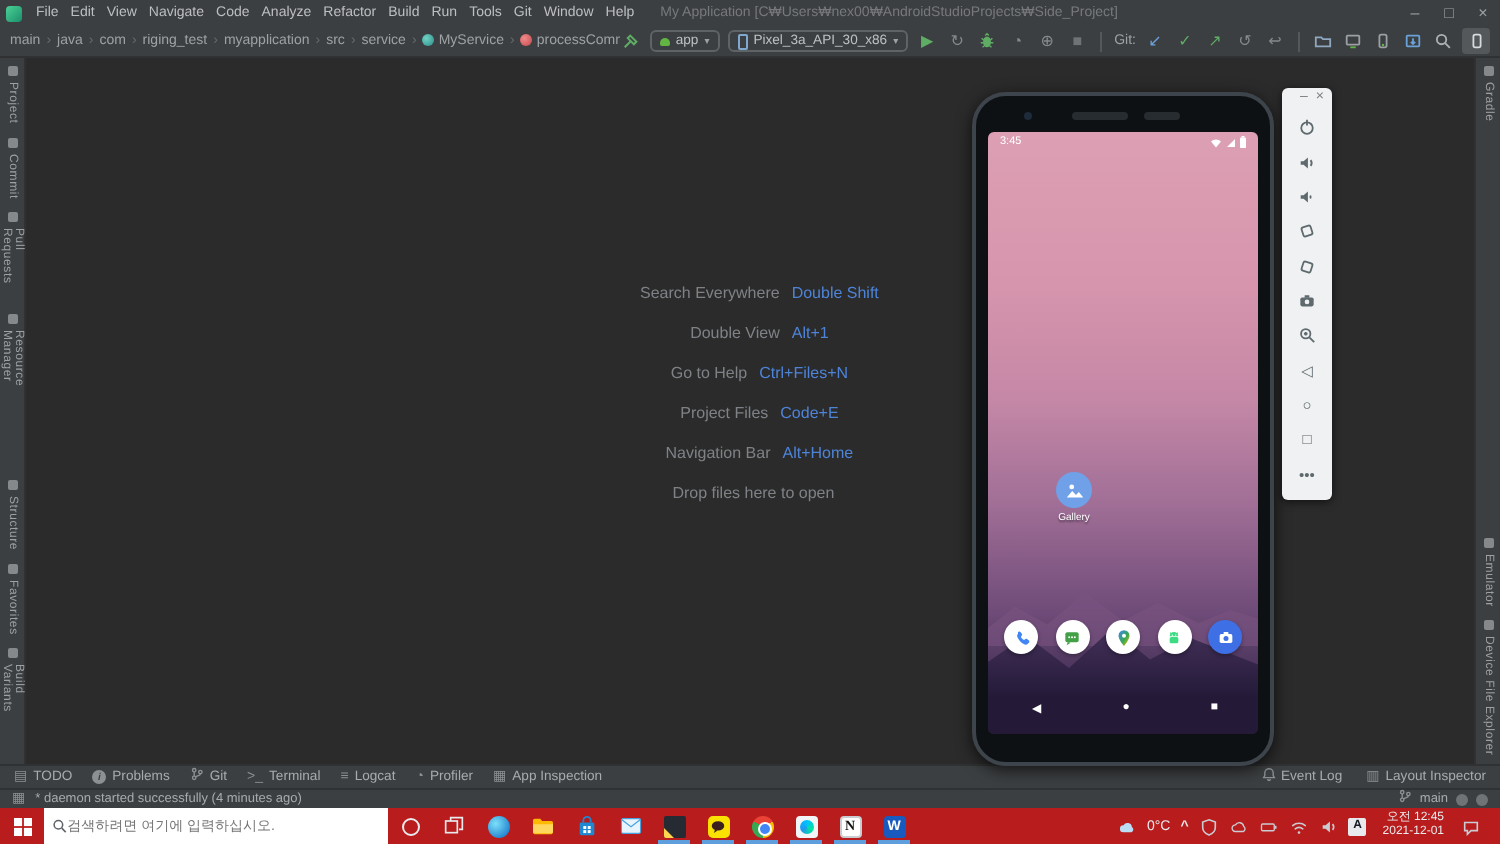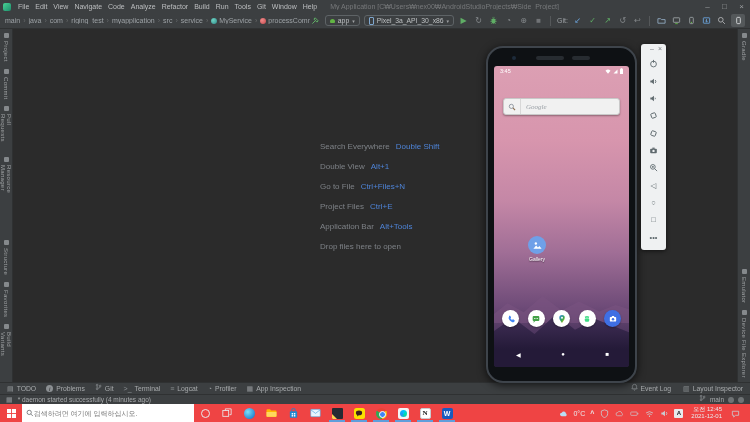--- a/index.html
+++ b/index.html
@@ -38,21 +38,21 @@
 
   .workspace { flex:1 1 auto; display:flex; position:relative; min-height:0; }
   .strip { width:13px; background:#3C3F41; display:flex; flex-direction:column; align-items:center; padding-top:4px; flex:0 0 auto; }
   .strip.left { border-right:1px solid #2F3132; }
   .strip.right { border-left:1px solid #2F3132; }
   .vitem { writing-mode:vertical-rl; font-size:6px; color:#9EA1A3; letter-spacing:.3px; display:flex; align-items:center; margin-bottom:7px; }
   .vitem .mini { width:5px; height:5px; border-radius:1px; background:#85898C; margin-bottom:3px; }
   .vspacer { flex:1 1 auto; }
 
   .editor { flex:1 1 auto; background:#2B2B2B; position:relative; min-width:0; }
-  .hints { position:absolute; left:307px; top:113px; }
+  .hints { position:absolute; left:307px; top:113px;text-align:center; }
   .hint-row { margin-bottom:11px; font-size:8px; white-space:nowrap; }
   .hint-label { color:#7E8287; }
   .hint-keys { color:#4E84D8; margin-left:6px; }
 
   
   .emu-panel { position:absolute; left:641px; top:15px; width:25px; height:206px; background:#EFF1F2; border-radius:3px; box-shadow:0 1px 4px rgba(0,0,0,.6); display:flex; flex-direction:column; align-items:center; z-index:5; }
   .emu-panel-head { width:100%; display:flex; justify-content:flex-end; gap:4px; padding:1px 4px 0 0; }
   .emu-wbtn { font-size:7px; color:#7A7E82; line-height:7px; }
   .emu-tools { flex:1; display:flex; flex-direction:column; align-items:center; justify-content:space-evenly; padding:1px 0 2px; }
   .etool { width:13px; height:13px; display:flex; align-items:center; justify-content:center; color:#5F6A6E; font-size:8px; }
@@ -87,21 +87,21 @@
   .toolwin-bar { height:12px; background:#3C3F41; border-top:1px solid #2F3132; display:flex; align-items:center; padding:0 7px; gap:10px; flex:0 0 auto; }
   .btab { display:flex; align-items:center; gap:3px; font-size:6.8px; color:#A8ABAD; }
   .bicon { font-size:7px; color:#8C9093; line-height:10px; }
   .pcirc { width:7px; height:7px; border-radius:50%; background:#8C9093; color:#3C3F41; font-size:5px; font-weight:bold; display:inline-flex; align-items:center; justify-content:center; font-style:italic; }
   .bt-right { margin-left:auto; display:flex; gap:12px; }
   .statusbar { height:10px; background:#3C3F41; border-top:1px solid #2F3132; display:flex; align-items:center; padding:0 6px; font-size:6.5px; color:#A8ABAD; flex:0 0 auto; }
   .sb-right { margin-left:auto; display:flex; align-items:center; gap:4px; }
   .sb-dot { width:6px; height:6px; border-radius:50%; background:#6F7375; }
 
   
-  .taskbar { position:absolute; left:0; right:0; bottom:0; height:18px; background:#ef4444; display:flex; align-items:stretch; z-index:10; }
+  .taskbar { position:absolute; left:0; right:0; bottom:0; height:18px; background:#b91c1c; display:flex; align-items:stretch; z-index:10; }
   .tb-slot { width:22px; display:flex; align-items:center; justify-content:center; position:relative; }
   .tb-slot.running::after { content:""; position:absolute; left:3px; right:3px; bottom:0; height:2px; background:#5F9EDC; }
   .tb-search { width:172px; background:#FFF; display:flex; align-items:center; margin:0; padding:0 4px; }
   .tb-search input { border:none; outline:none; width:100%; font-size:7px; color:#444; background:transparent; font-family:inherit; }
   .tray { margin-left:auto; display:flex; align-items:center; gap:5px; padding-right:2px; }
   .tray-txt { color:#E8EAED; font-size:7px; }
   .tray-ic { display:flex; align-items:center; justify-content:center; width:10px; height:12px; }
   .tray-ic svg { width:9px; height:9px; stroke:#C9CDD3; fill:none; stroke-width:.9; }
   .clock { text-align:right; color:#E8EAED; font-size:6px; line-height:7px; padding:0 3px; }
   .ime-box { width:9px; height:9px; background:#E8EAED; color:#151A24; border-radius:1px; font-size:6px; font-weight:bold; display:flex; align-items:center; justify-content:center; }
@@ -262,23 +262,23 @@
         <div class="vitem" style="margin-bottom:14px">
             <span class="mini"></span>
             <span>Build Variants</span>
           </div>
       </div>
 
       <div class="editor">
         <div class="hints">
           <div class="hint-row"><span class="hint-label">Search Everywhere</span><span class="hint-keys">Double Shift</span></div>
           <div class="hint-row"><span class="hint-label">Double View</span><span class="hint-keys">Alt+1</span></div>
-          <div class="hint-row"><span class="hint-label">Go to File</span><span class="hint-keys">Ctrl+Files+N</span></div>
-          <div class="hint-row"><span class="hint-label">Project Files</span><span class="hint-keys">Ctrl+E</span></div>
-          <div class="hint-row"><span class="hint-label">Application Bar</span><span class="hint-keys">Alt+Tools</span></div>
+          <div class="hint-row"><span class="hint-label">Go to Help</span><span class="hint-keys">Ctrl+Files+N</span></div>
+          <div class="hint-row"><span class="hint-label">Project Files</span><span class="hint-keys">Code+E</span></div>
+          <div class="hint-row"><span class="hint-label">Navigation Bar</span><span class="hint-keys">Alt+Home</span></div>
           <div class="hint-row"><span class="hint-label">Drop files here to open</span><span class="hint-keys"></span></div>
         </div>
       </div>
 
       <div class="strip right">
         <div class="vitem">
             <span class="mini"></span>
             <span>Gradle</span>
           </div>
         <div class="vspacer"></div>
@@ -368,29 +368,20 @@
                 </svg>
               </span>
             <span class="sb-ic">
                 <svg width="3" height="6" viewBox="0 0 4 8">
                   <rect x="1" y="0" width="2" height="1" fill="#FFF"></rect>
                   <rect x="0" y="1" width="4" height="7" rx=".5" fill="#FFF"></rect>
                 </svg>
               </span>
           </div>
 
-          <div class="g-widget">
-            <span class="g-mag">
-                <svg width="8" height="8" viewBox="0 0 10 10">
-                  <circle cx="4.2" cy="4.2" r="2.6" stroke="#7E8792" fill="none"></circle>
-                  <path d="M6.2 6.2L8.8 8.8" stroke="#8A6D4F" stroke-width="1.4"></path>
-                </svg>
-              </span>
-            <span class="g-text">Google</span>
-          </div>
 
           <div class="gallery">
             <div class="gal-ic">
                 <svg width="11" height="11" viewBox="0 0 12 12">
                   <circle cx="4.2" cy="3.8" r="1.3" fill="#FFF"></circle>
                   <path d="M1.5 9.5L4.5 6l2 2.2 1.6-1.7 2.4 3z" fill="#FFF"></path>
                 </svg>
               </div>
             <div class="gal-lbl">Gallery</div>
           </div>

